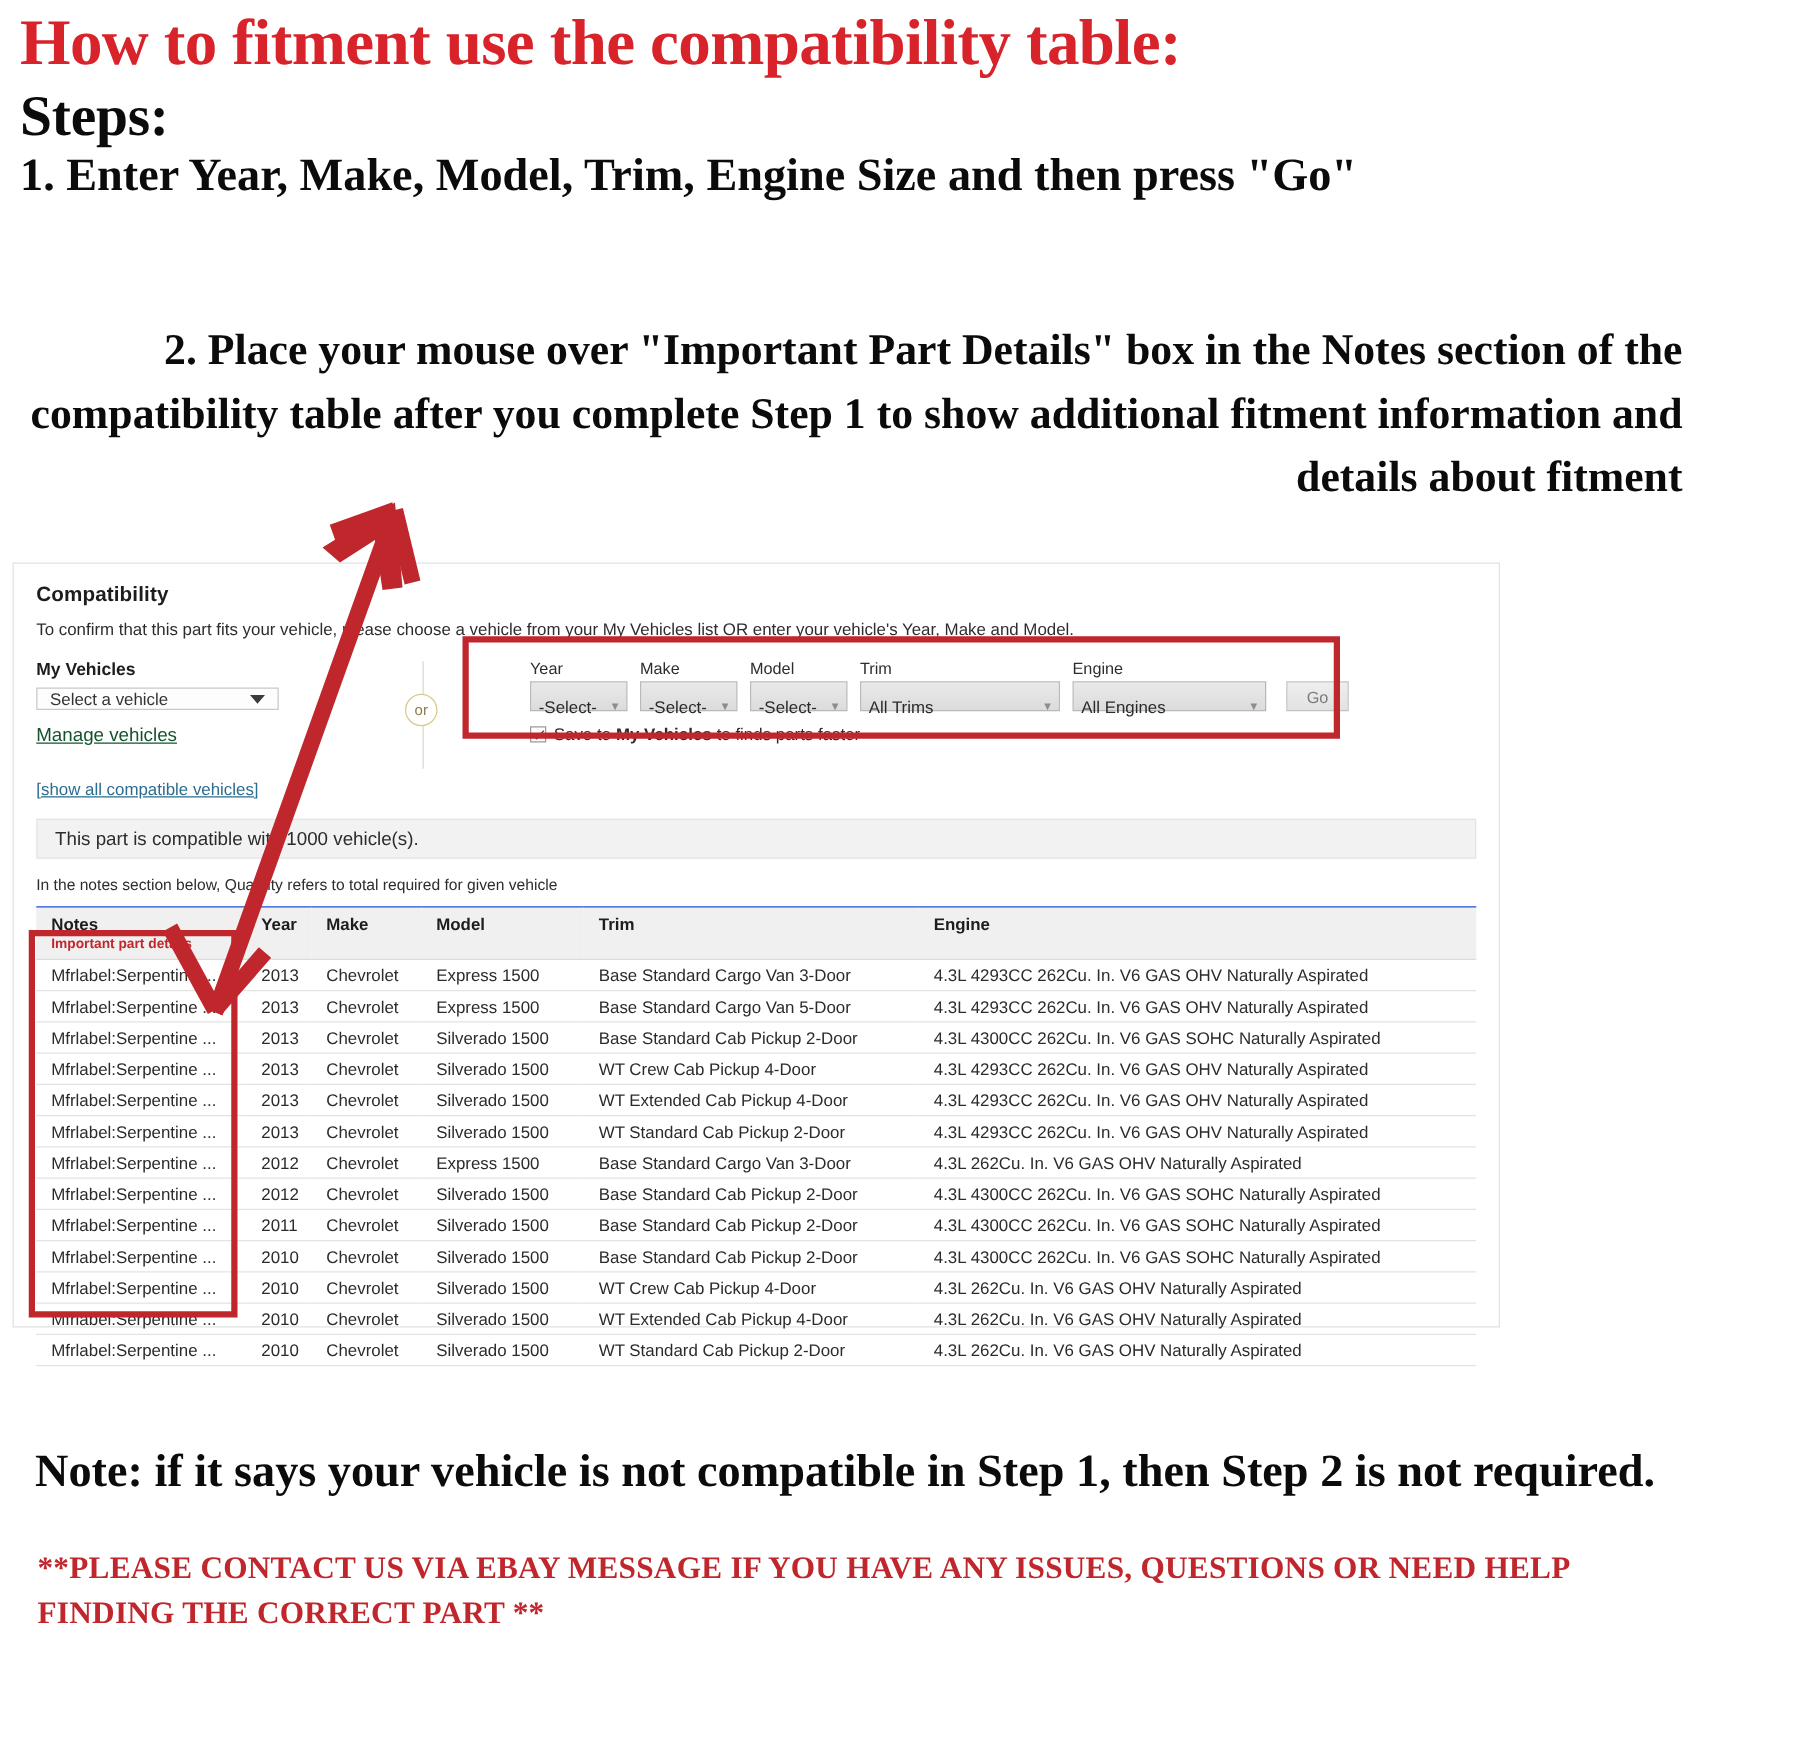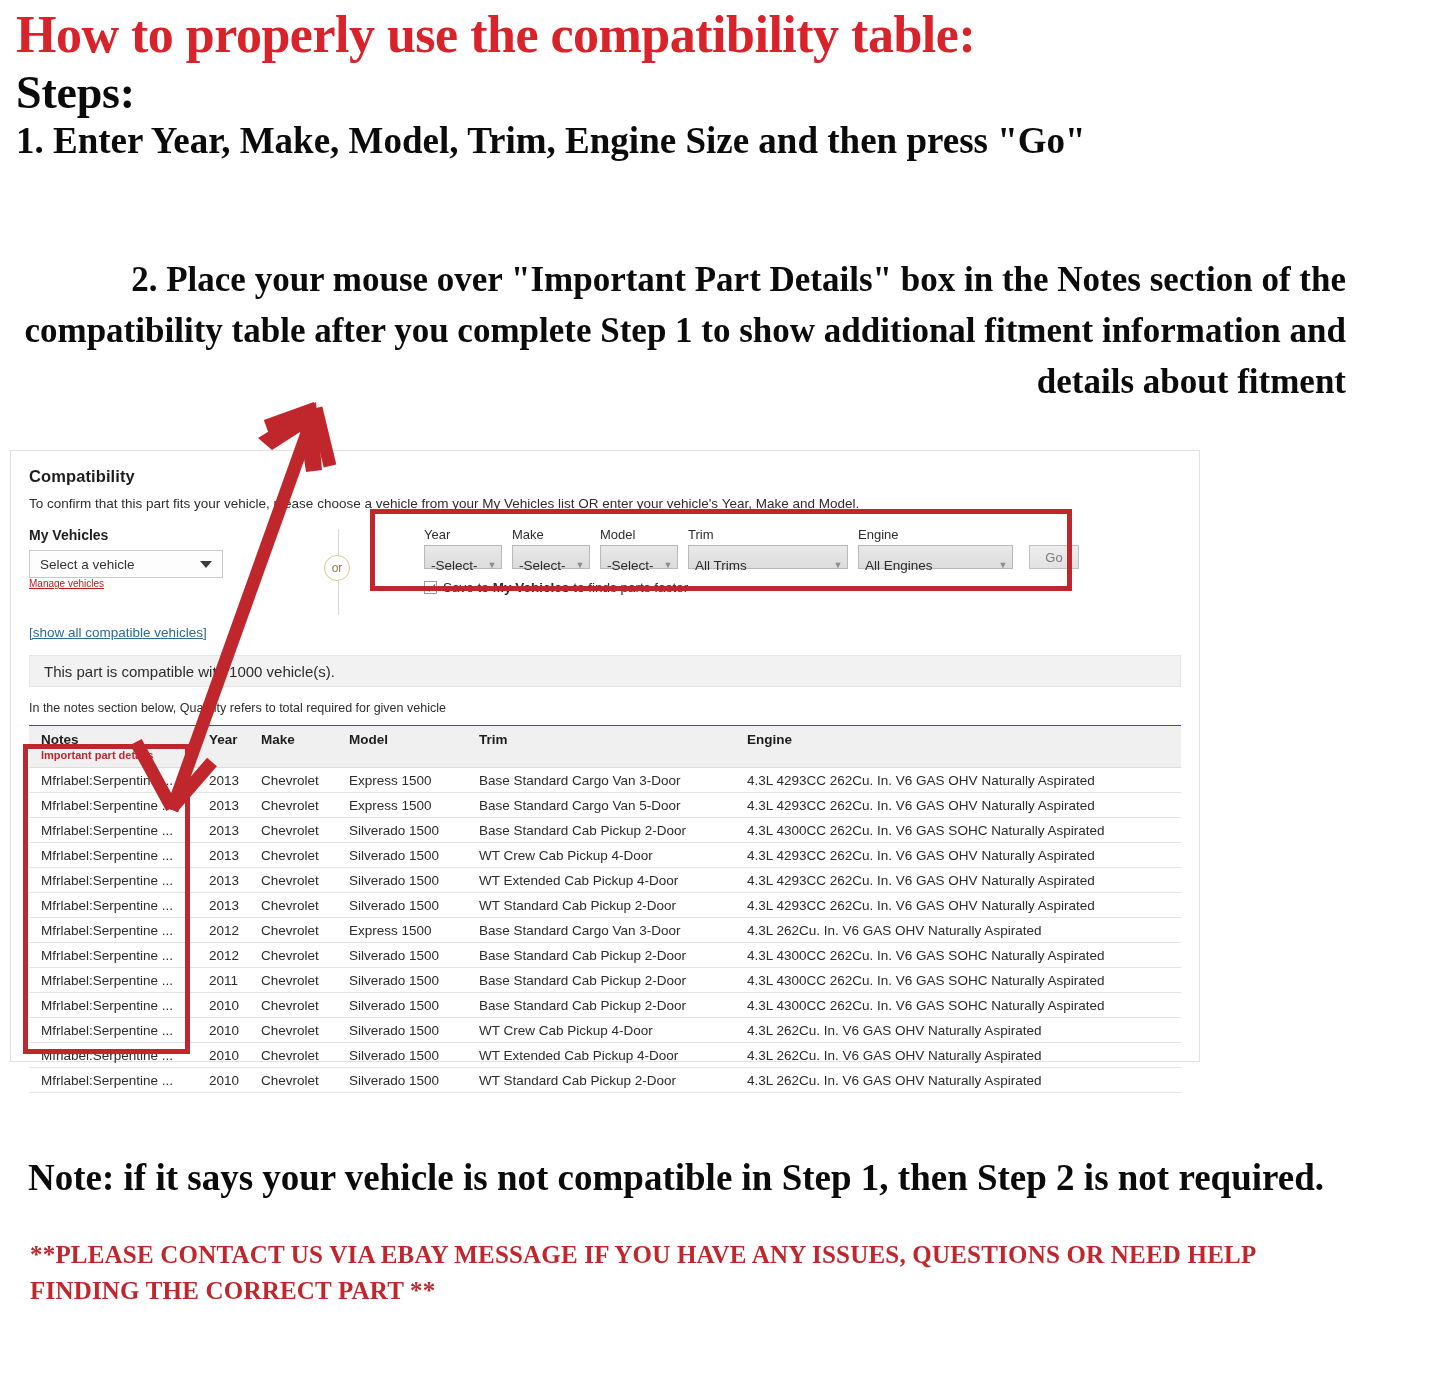--- a/index.html
+++ b/index.html
@@ -103,43 +103,43 @@
     width: 230px;
   }
   .mv-label {
     font-size: 14px;
     font-weight: bold;
     color: #1d1d1d;
     margin-bottom: 7px;
   }
   .mv-select {
     width: 194px;
-    height: 28px;
+    height: 18px;
     border: 1px solid #c9c9c9;
     background: #fdfdfd;
     display: flex;
     align-items: center;
     box-sizing: border-box;
     padding: 0 6px 0 10px;
     font-size: 13.5px;
     color: #333;
     justify-content: space-between;
   }
   .mv-caret {
     width: 0; height: 0;
     border-left: 6px solid transparent;
     border-right: 6px solid transparent;
     border-top: 7px solid #3b3b3b;
     margin-right: 4px;
   }
   .manage-link {
     display: block;
-    margin-top: 0;
-    font-size: 10px;
-    color: #b91c1c;
+    margin-top: 12px;
+    font-size: 15px;
+    color: #14532d;
   }
 
   .or-divider {
     position: absolute;
     left: 286px;
     top: 2px;
     width: 46px;
     height: 86px;
   }
   .or-line {
@@ -377,21 +377,21 @@
     color: #c0272d;
     font-size: 25px;
     line-height: 1.42;
     letter-spacing: 0.2px;
   }
 </style>
 </head>
 <body>
 
 <div class="instructions">
-  <h1 class="h-red">How to properly use the compatibility table:</h1>
+  <h1 class="h-red">How to fitment use the compatibility table:</h1>
   <h2 class="h-black">Steps:</h2>
   <p class="step-one">1. Enter Year, Make, Model, Trim, Engine Size and then press "Go"</p>
 </div>
 
 <p class="step-two">2. Place your mouse over "Important Part Details" box in the Notes section of the compatibility table after you complete Step 1 to show additional fitment information and details about fitment</p>
 
 <div class="compat-panel">
   <div class="compat-inner">
     <div class="compat-title">Compatibility</div>
     <div class="compat-sub">To confirm that this part fits your vehicle, please choose a vehicle from your My Vehicles list OR enter your vehicle's Year, Make and Model.</div>

